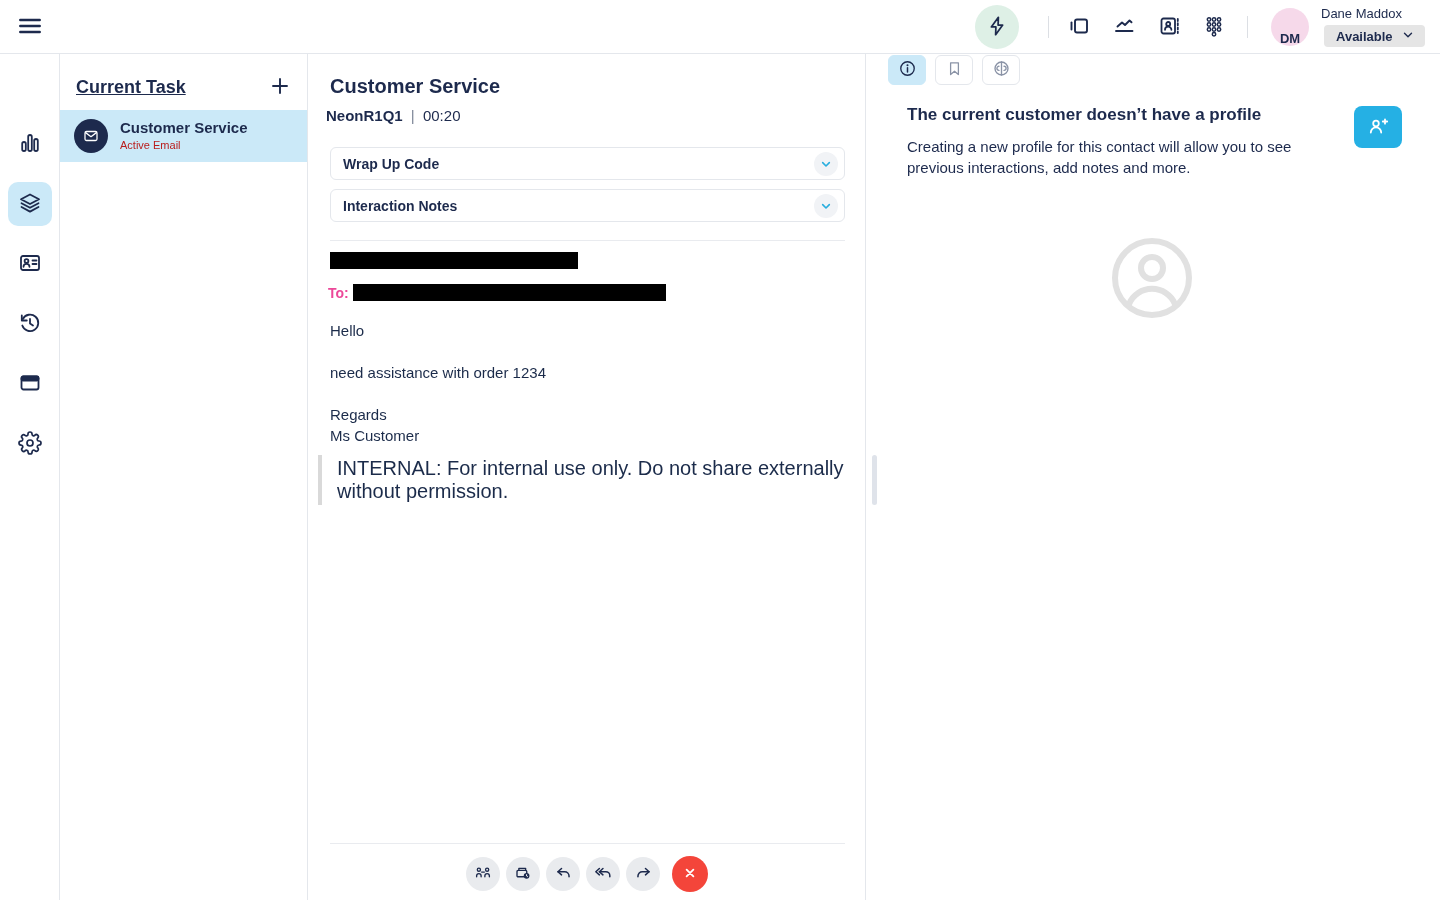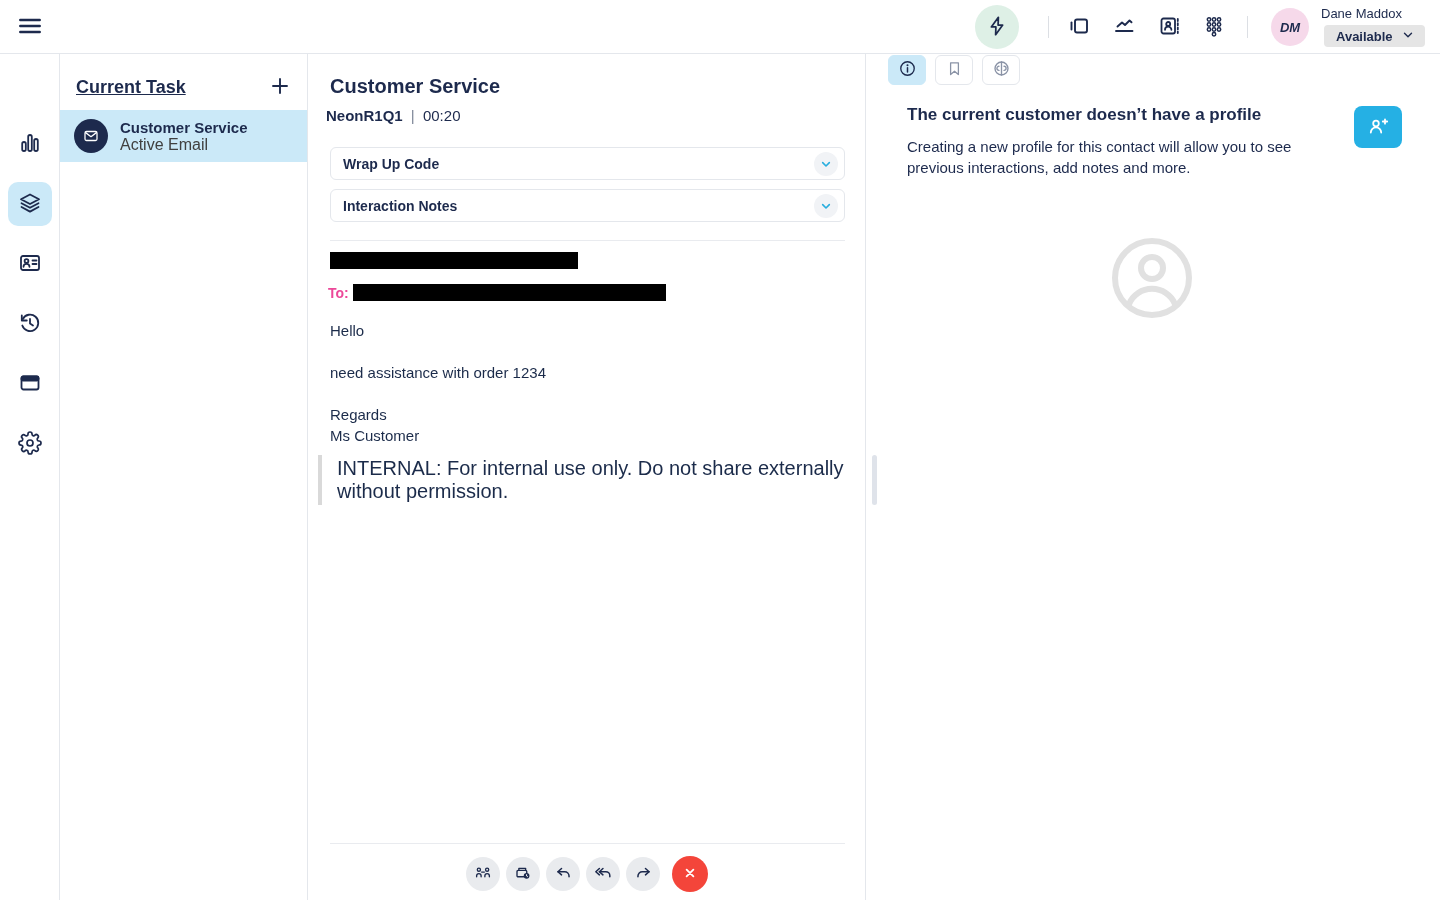--- a/index.html
+++ b/index.html
@@ -7,37 +7,37 @@
   body { font-family:"Liberation Sans", sans-serif; background:#fff; color:#1d2a4d; }
   .page { position:relative; width:1440px; height:900px; overflow:hidden; background:#fff; }
 
   
   .header { position:absolute; left:0; top:0; width:1440px; height:54px; background:#fff; border-bottom:1px solid #e4e7ec; z-index:5; }
   .icon-btn { display:flex; align-items:center; justify-content:center; background:none; border:none; cursor:pointer; padding:0; }
   .hamburger { position:absolute; left:17px; top:14px; width:26px; height:26px; }
   .bolt-circle { position:absolute; left:975px; top:5px; width:44px; height:44px; border-radius:50%; background:#def0e6; }
   .hdr-div { position:absolute; top:16px; width:1px; height:22px; background:#dcdfe4; }
   .hdr-ic { position:absolute; top:15px; width:24px; height:24px; }
-  .avatar { position:absolute; left:1271px; top:8px; width:38px; height:38px; border-radius:50%; background:#f6d9ea; display:flex; align-items:center; justify-content:center; font-size:13px; font-weight:bold; color:#1d2a4d;font-style:italic; }
+  .avatar { position:absolute; left:1271px; top:8px; width:38px; height:38px; border-radius:50%; background:#f6d9ea; display:flex; align-items:flex-end; justify-content:center; font-size:13px; font-weight:bold; color:#1d2a4d; }
   .user-name { position:absolute; left:1321px; top:6px; font-size:13px; color:#1d2a4d; }
   .status-pill { position:absolute; left:1324px; top:25px; height:22px; display:flex; align-items:center; gap:8px; padding:0 10px 0 12px; background:#e5e5e5; border:none; border-radius:4px; font-size:13px; font-weight:bold; color:#1d2a4d; cursor:pointer; }
 
   
   .rail { position:absolute; left:0; top:54px; width:60px; height:846px; border-right:1px solid #e4e7ec; background:#fff; }
   .rail-btn { position:absolute; left:8px; width:44px; height:44px; border-radius:10px; }
   .rail-btn.selected { background:#cbe9f8; }
 
   
   .tasks { position:absolute; left:60px; top:54px; width:248px; height:846px; border-right:1px solid #e4e7ec; background:#fff; }
   .tasks-head { position:absolute; left:16px; top:20px; width:216px; display:flex; align-items:center; justify-content:space-between;text-decoration:underline; }
   .tasks-title { font-size:18px; font-weight:bold; color:#1d2a4d; }
   .task-item { position:absolute; left:0; top:56px; width:247px; height:52px; background:#cbe9f8; border:none; display:flex; align-items:center; gap:12px; padding:0 0 0 14px; cursor:pointer; text-align:left; }
   .task-avatar { width:34px; height:34px; border-radius:50%; background:#1d2a4d; display:flex; align-items:center; justify-content:center; flex:0 0 auto; }
   .task-item-title { font-size:15px; font-weight:bold; color:#1d2a4d; line-height:18px; }
-  .task-item-sub { font-size:16px; color:#404040; line-height:16px; }
+  .task-item-sub { font-size:11px; color:#b91c1c; line-height:16px; }
 
   
   .main { position:absolute; left:308px; top:54px; width:558px; height:846px; border-right:1px solid #e4e7ec; background:#fff; }
   .main-title { position:absolute; left:22px; top:21px; font-size:20px; font-weight:bold; color:#1d2a4d; }
   .main-sub { position:absolute; left:18px; top:53px; font-size:15px; color:#1d2a4d; }
   .main-sub .q { font-weight:bold; }
   .main-sub .sep { color:#7d8698; padding:0 4px; }
   .accordion { position:absolute; left:22px; width:515px; height:33px; background:#fff; border:1px solid #e4e7ec; border-radius:6px; display:flex; align-items:center; justify-content:space-between; padding:0 6px 0 12px; cursor:pointer; }
   .accordion .lbl { font-size:14px; font-weight:bold; color:#1d2a4d; }
   .chev-circle { width:24px; height:24px; border-radius:50%; background:#f1f3f6; display:flex; align-items:center; justify-content:center; }

